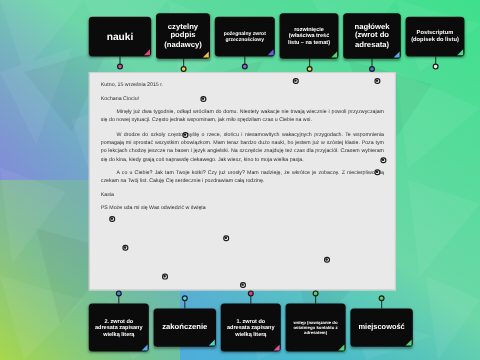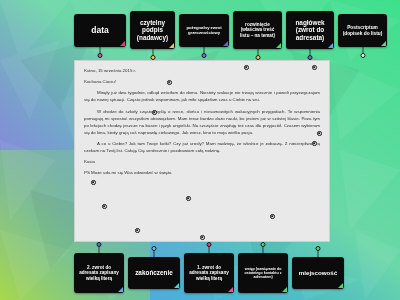--- a/index.html
+++ b/index.html
@@ -166,21 +166,21 @@
     <div class="mark" style="left: 91px; top: 180px;"></div>
     <div class="mark" style="left: 186px; top: 196px;"></div>
     <div class="mark" style="left: 102px; top: 204px;"></div>
     <div class="mark" style="left: 270px; top: 214px;"></div>
     <div class="mark" style="left: 135px; top: 228px;"></div>
     <div class="mark" style="left: 200px; top: 235px;"></div>
   </div>
 
 <div id="top-tiles">
     <div class="tile" style="left: 74px; top: 14px; width: 52px; height: 33px; font-size: 8.5px;">
-      <span>data</span>
+      <span>nauki</span>
       <span class="corner" style="--c: #e0407a;"></span>
     </div>
     <div class="tile" style="left: 130px; top: 11px; width: 45px; height: 38px; font-size: 6.4px;">
       <span>czytelny podpis (nadawcy)</span>
       <span class="corner" style="--c: #f0c23a;"></span>
     </div>
     <div class="tile" style="left: 179px; top: 14px; width: 50px; height: 33px; font-size: 4.2px;">
       <span>pożegnalny zwrot grzecznościowy</span>
       <span class="corner" style="--c: #6b5ce0;"></span>
     </div>

